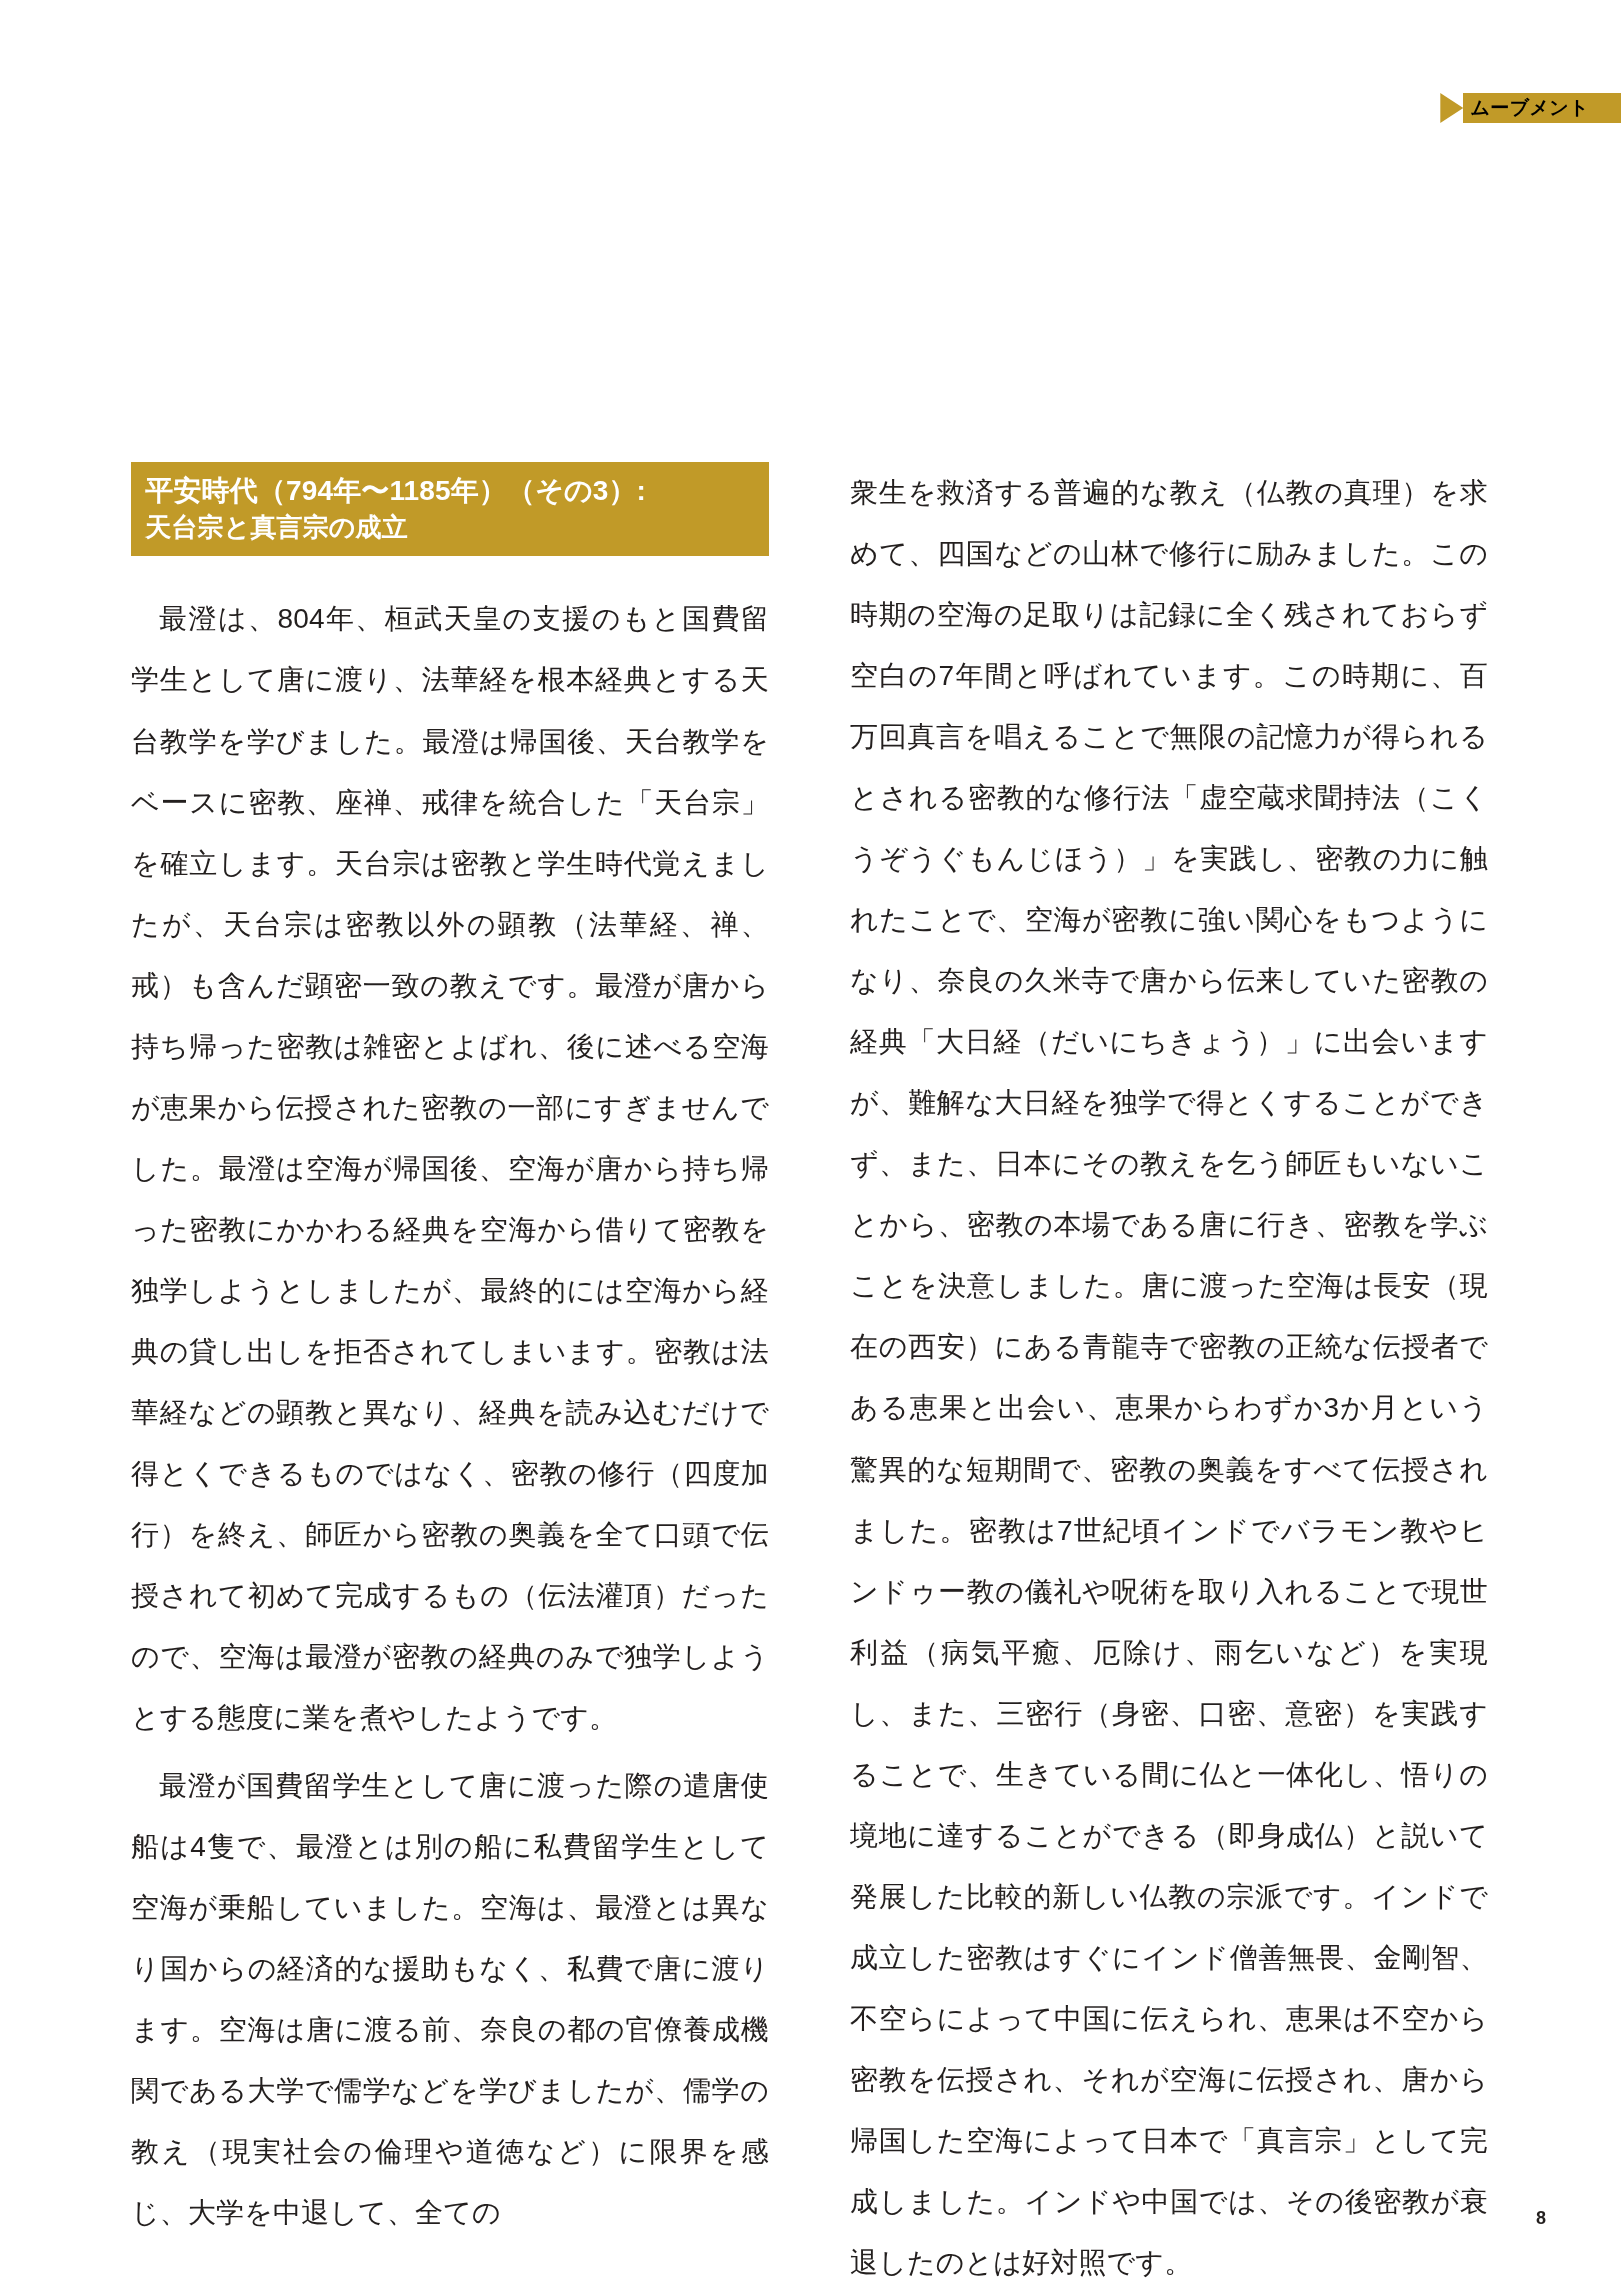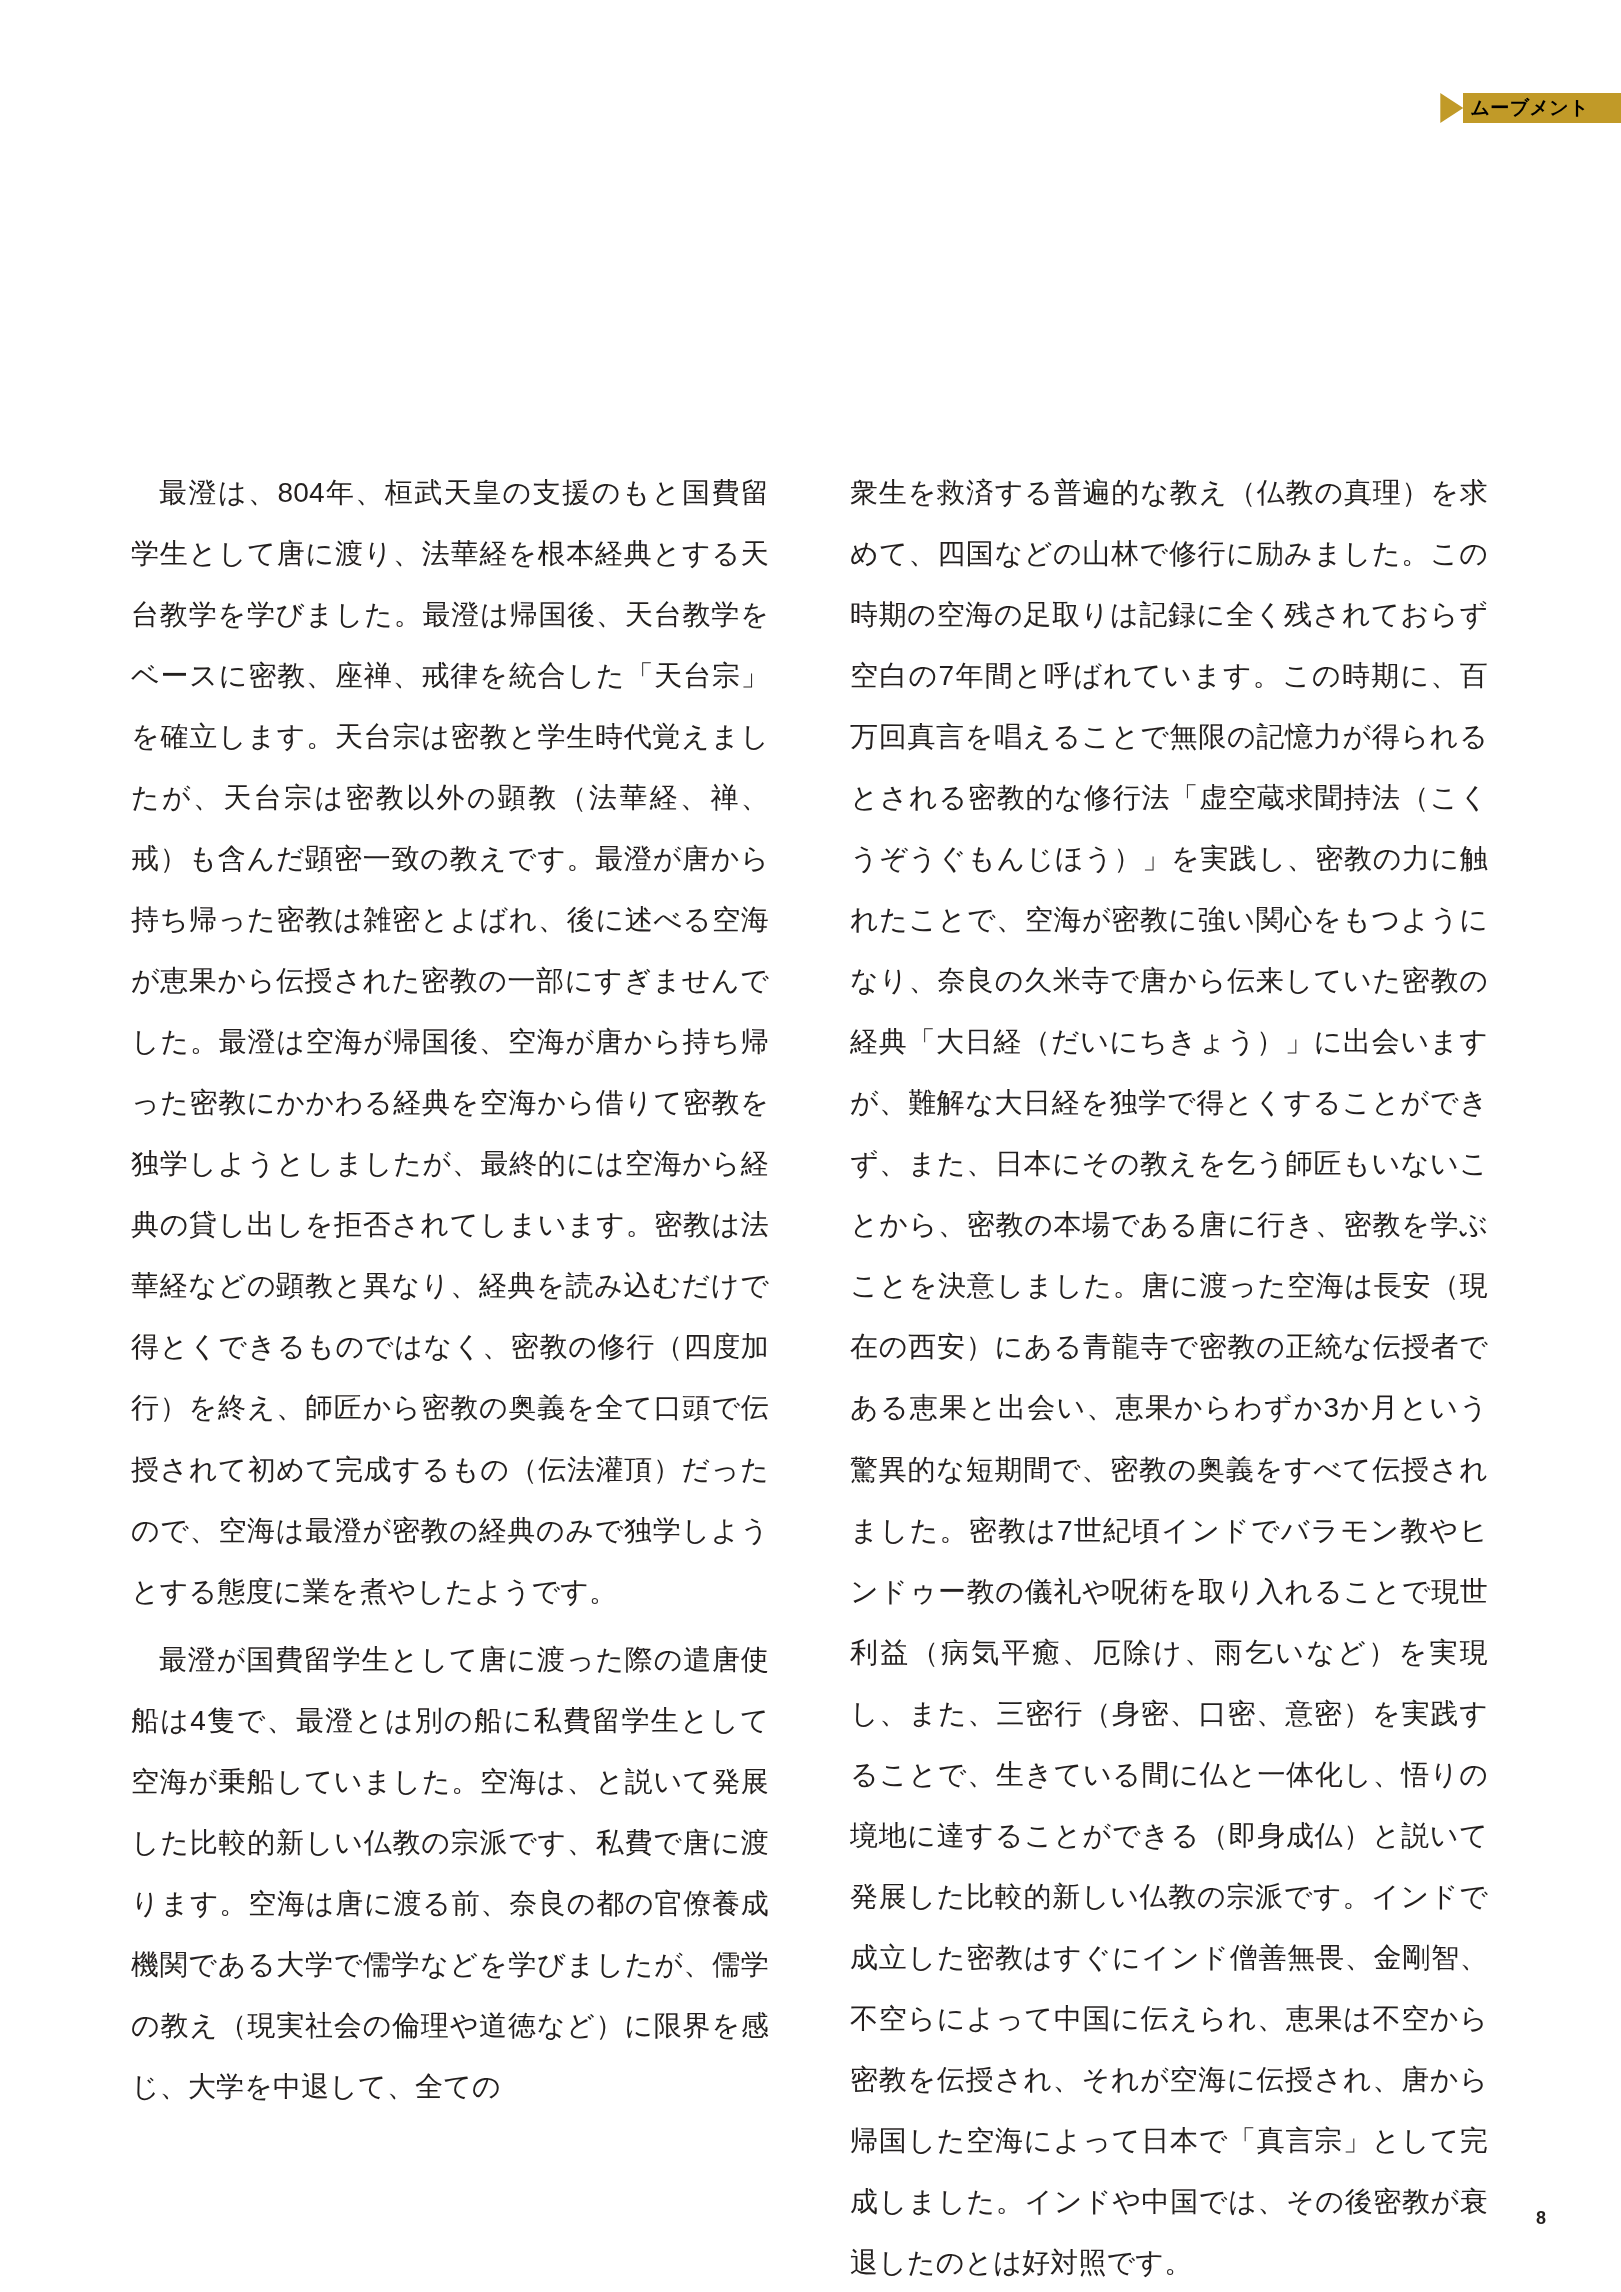--- a/index.html
+++ b/index.html
@@ -114,24 +114,28 @@
 
   <div class="running-head">
     <div class="running-head__point"></div>
     <div class="running-head__body">ムーブメント</div>
   </div>
 
   <div class="content">
 
     <div class="column column--left">
 
+      <div class="section-heading">
+        <div class="section-heading__line">平安時代（794年〜1185年）（その3）:</div>
+        <div class="section-heading__line section-heading__line--sub">天台宗と真言宗の成立</div>
+      </div>
 
       <div class="body-text">
         <p>最澄は、804年、桓武天皇の支援のもと国費留学生として唐に渡り、法華経を根本経典とする天台教学を学びました。最澄は帰国後、天台教学をベースに密教、座禅、戒律を統合した「天台宗」を確立します。天台宗は密教と学生時代覚えましたが、天台宗は密教以外の顕教（法華経、禅、戒）も含んだ顕密一致の教えです。最澄が唐から持ち帰った密教は雑密とよばれ、後に述べる空海が恵果から伝授された密教の一部にすぎませんでした。最澄は空海が帰国後、空海が唐から持ち帰った密教にかかわる経典を空海から借りて密教を独学しようとしましたが、最終的には空海から経典の貸し出しを拒否されてしまいます。密教は法華経などの顕教と異なり、経典を読み込むだけで得とくできるものではなく、密教の修行（四度加行）を終え、師匠から密教の奥義を全て口頭で伝授されて初めて完成するもの（伝法灌頂）だったので、空海は最澄が密教の経典のみで独学しようとする態度に業を煮やしたようです。</p>
-        <p>最澄が国費留学生として唐に渡った際の遣唐使船は4隻で、最澄とは別の船に私費留学生として空海が乗船していました。空海は、と説いて発展した比較的新しい仏教の宗派です、私費で唐に渡ります。空海は唐に渡る前、奈良の都の官僚養成機関である大学で儒学などを学びましたが、儒学の教え（現実社会の倫理や道徳など）に限界を感じ、大学を中退して、全ての</p>
+        <p>最澄が国費留学生として唐に渡った際の遣唐使船は4隻で、最澄とは別の船に私費留学生として空海が乗船していました。空海は、最澄とは異なり国からの経済的な援助もなく、私費で唐に渡ります。空海は唐に渡る前、奈良の都の官僚養成機関である大学で儒学などを学びましたが、儒学の教え（現実社会の倫理や道徳など）に限界を感じ、大学を中退して、全ての</p>
       </div>
 
     </div>
 
     <div class="column column--right">
       <div class="body-text">
         <p class="no-indent">衆生を救済する普遍的な教え（仏教の真理）を求めて、四国などの山林で修行に励みました。この時期の空海の足取りは記録に全く残されておらず空白の7年間と呼ばれています。この時期に、百万回真言を唱えることで無限の記憶力が得られるとされる密教的な修行法「虚空蔵求聞持法（こくうぞうぐもんじほう）」を実践し、密教の力に触れたことで、空海が密教に強い関心をもつようになり、奈良の久米寺で唐から伝来していた密教の経典「大日経（だいにちきょう）」に出会いますが、難解な大日経を独学で得とくすることができず、また、日本にその教えを乞う師匠もいないことから、密教の本場である唐に行き、密教を学ぶことを決意しました。唐に渡った空海は長安（現在の西安）にある青龍寺で密教の正統な伝授者である恵果と出会い、恵果からわずか3か月という驚異的な短期間で、密教の奥義をすべて伝授されました。密教は7世紀頃インドでバラモン教やヒンドゥー教の儀礼や呪術を取り入れることで現世利益（病気平癒、厄除け、雨乞いなど）を実現し、また、三密行（身密、口密、意密）を実践することで、生きている間に仏と一体化し、悟りの境地に達することができる（即身成仏）と説いて発展した比較的新しい仏教の宗派です。インドで成立した密教はすぐにインド僧善無畏、金剛智、不空らによって中国に伝えられ、恵果は不空から密教を伝授され、それが空海に伝授され、唐から帰国した空海によって日本で「真言宗」として完成しました。インドや中国では、その後密教が衰退したのとは好対照です。</p>
       </div>
     </div>
 

